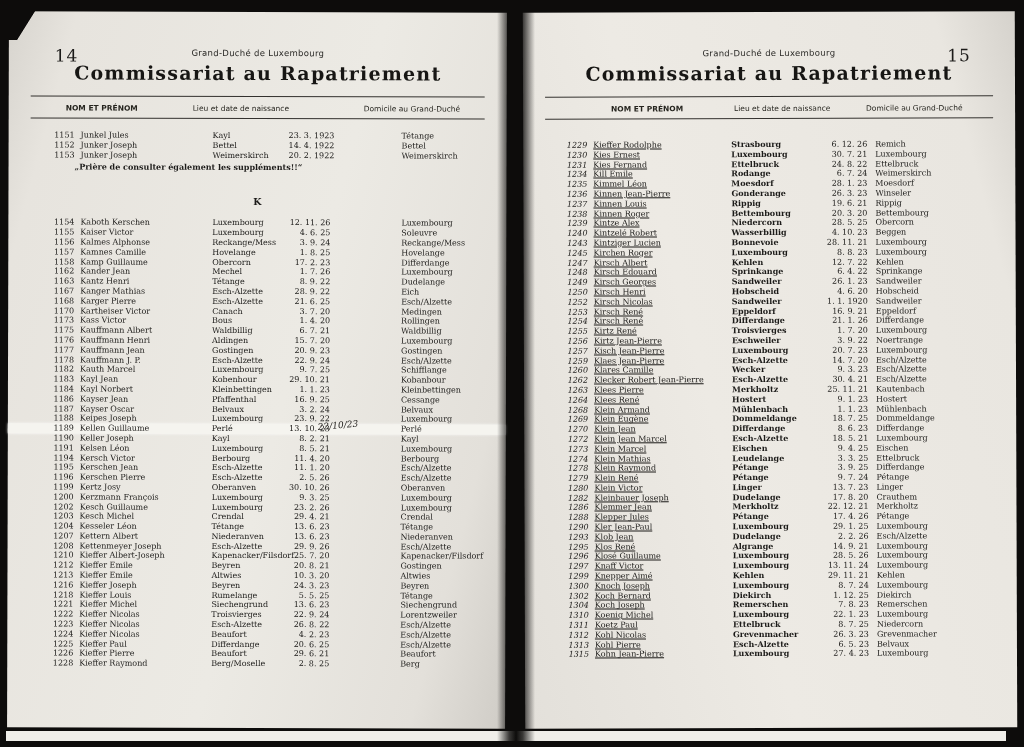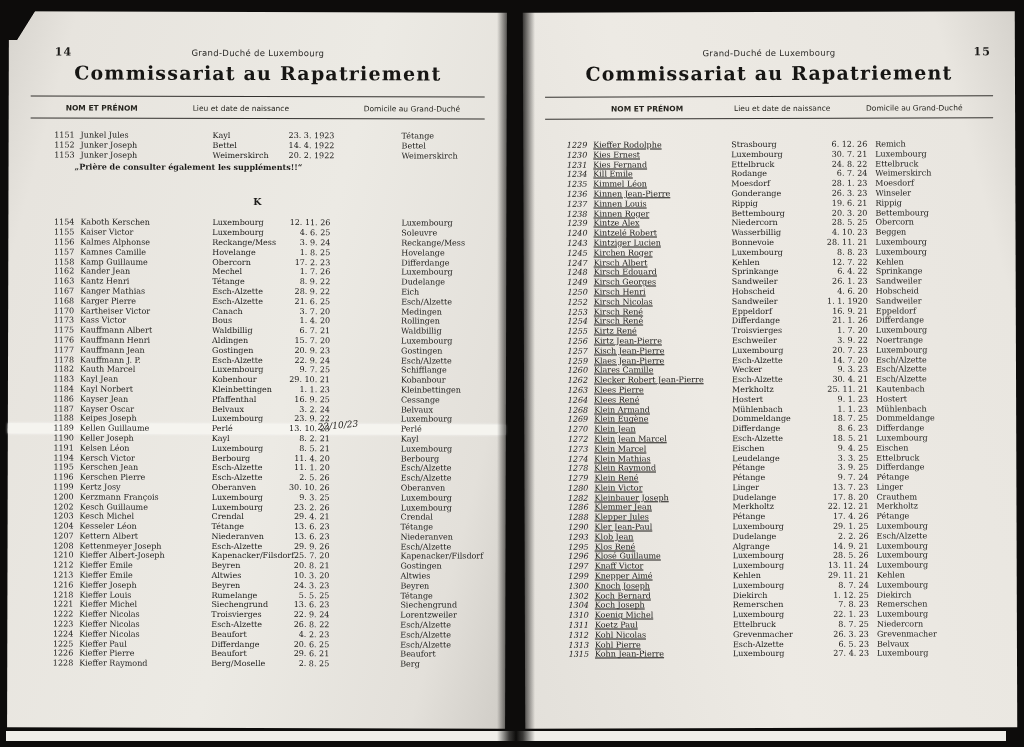--- a/index.html
+++ b/index.html
@@ -50,24 +50,24 @@
     width: 74px; height: 40px;
     z-index: 4;
     background: linear-gradient(122deg, #0d0c0b 42%, transparent 43%);
     pointer-events: none;
   }
 
   
   .page-head { position: relative; height: 84px; }
   .page-num {
     position: absolute; top: 34px;
-    font-size: 11px; font-weight: bold; letter-spacing: 1px;
+    font-size: 17px; font-weight: normal; letter-spacing: 1px;
   }
   .page.left  .page-num { left: 46px; }
-  .page.right .page-num { right: 24px; text-align: center; }
+  .page.right .page-num { right: 44px; text-align: center; }
   .running-head {
     position: absolute; top: 36px; left: 0; right: 0;
     text-align: center;
     font-family: "DejaVu Sans", "Liberation Sans", sans-serif;
     font-size: 8.5px; letter-spacing: 0.3px; color: #2a2926;
   }
   .title {
     position: absolute; top: 50px; left: 0; right: 0;
     text-align: center;
     font-size: 19px; font-weight: bold; letter-spacing: 1.2px;
@@ -109,21 +109,21 @@
   .page.left  .row { padding-left: 38px; }
   .page.left  .c-no   { width: 28px; }
   .page.left  .c-name { margin-left: 6px; width: 132px; }
   .page.left  .c-place{ width: 76px; }
   .page.left  .c-date { width: 42px; }
   .page.left  .c-dom  { margin-left: 71px; }
 
   .page.right .row { padding-left: 36px; }
   .page.right .c-no   { width: 28px; font-style: italic; }
   .page.right .c-name { margin-left: 6px; width: 138px; text-decoration: underline; }
-  .page.right .c-place{ width: 94px; }
+  .page.right .c-place{ width: 94px; font-weight: bold; }
   .page.right .c-date { width: 42px; }
   .page.right .c-dom  { margin-left: 8px; }
 
   .row.highlight { background: #f5f4ef; box-shadow: 0 0 3px rgba(255,255,255,0.8); }
   .annotation {
     position: absolute;
     left: 310px; top: -3px;
     font-size: 9px; font-style: italic;
     transform: rotate(-5deg);
     color: #23211e;

